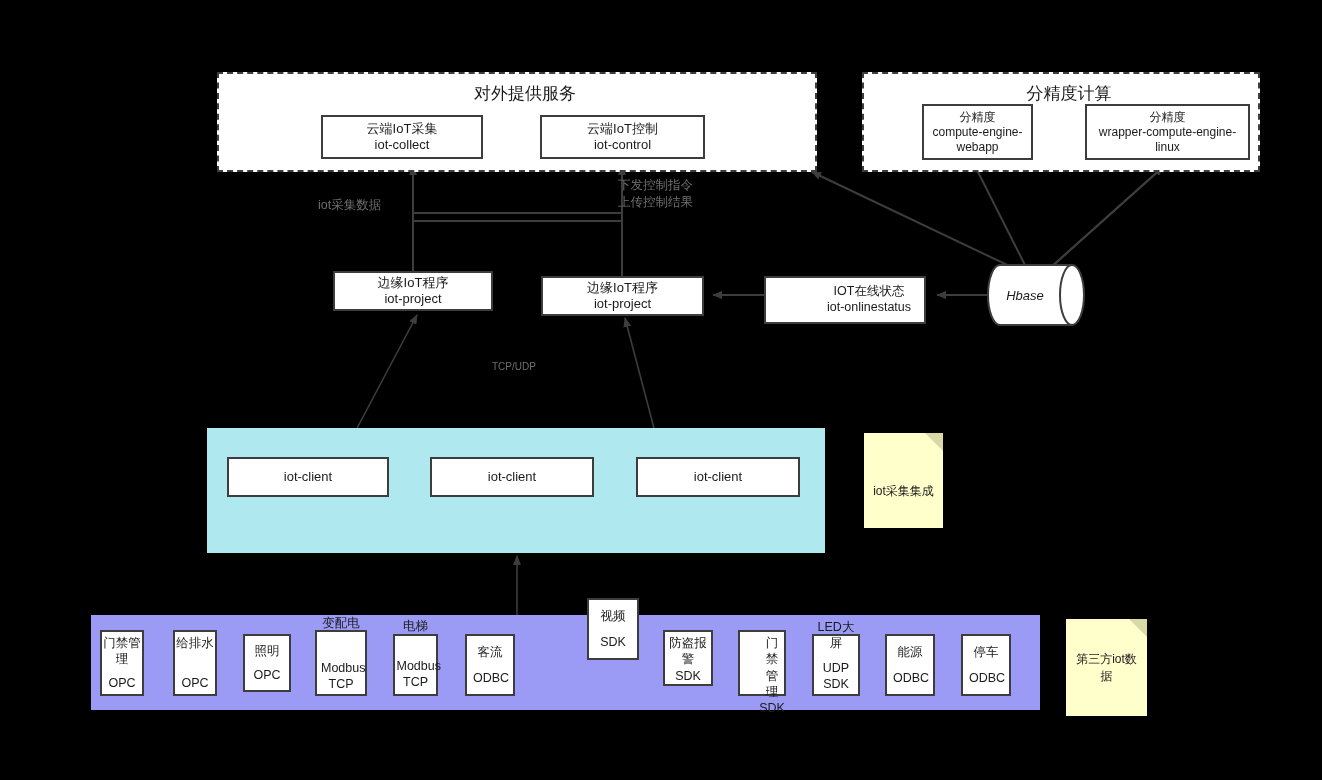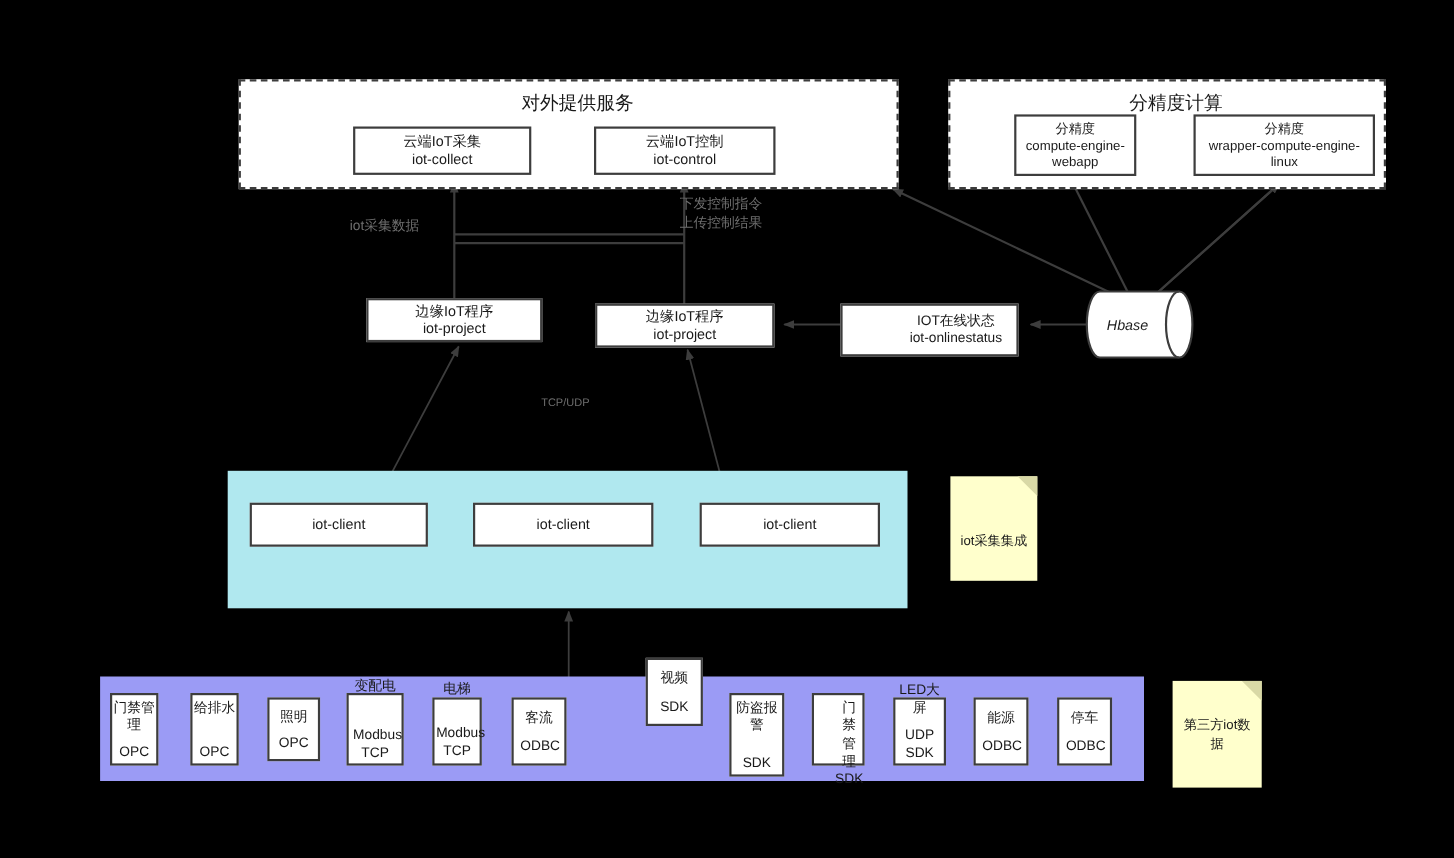--- a/index.html
+++ b/index.html
@@ -248,21 +248,21 @@
   <div class="dev" style="left:465px;top:634px;width:50px;height:62px;justify-content:space-around;">
     <div class="nm">客流</div>
     <div class="pr" style="width:34px;">ODBC</div>
   </div>
 
   <div class="dev" style="left:587px;top:598px;width:52px;height:62px;justify-content:space-around;">
     <div class="nm">视频</div>
     <div class="pr">SDK</div>
   </div>
 
-  <div class="dev" style="left:663px;top:630px;width:50px;height:76px;">
+  <div class="dev" style="left:663px;top:630px;width:50px;height:56px;">
     <div class="nm">防盗报警</div>
     <div class="pr">SDK</div>
   </div>
 
   <div class="dev" style="left:738px;top:630px;width:48px;height:66px;padding-left:20px;">
     <div class="nm">门禁管理</div>
     <div class="pr">SDK</div>
   </div>
 
   <div class="dev" style="left:812px;top:634px;width:48px;height:62px;overflow:visible;justify-content:center;">

